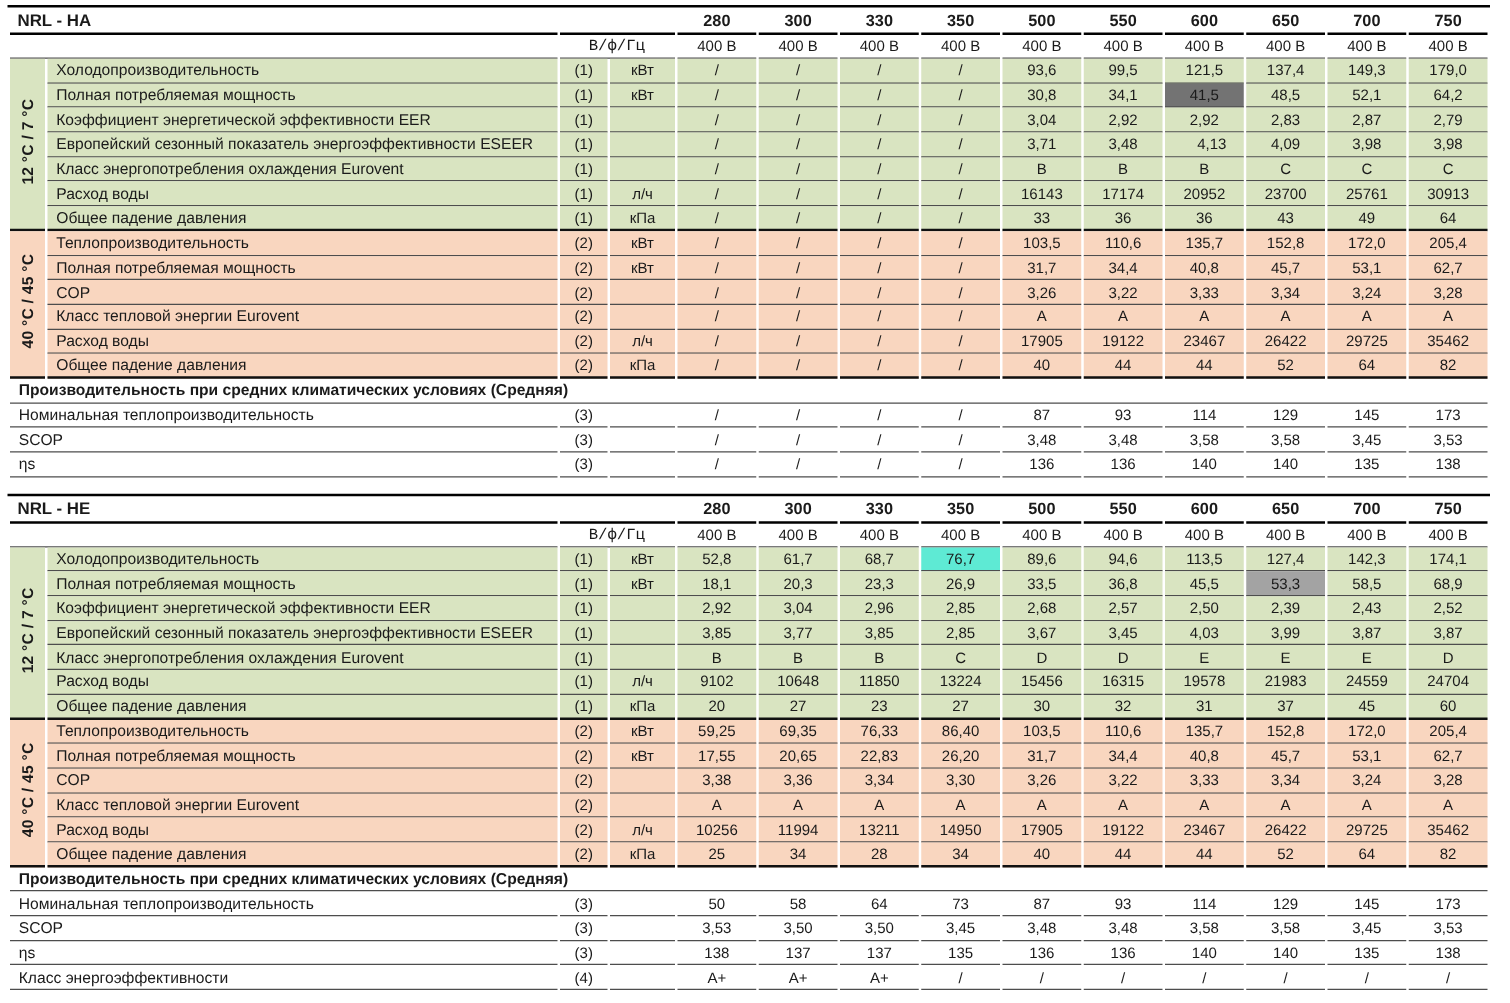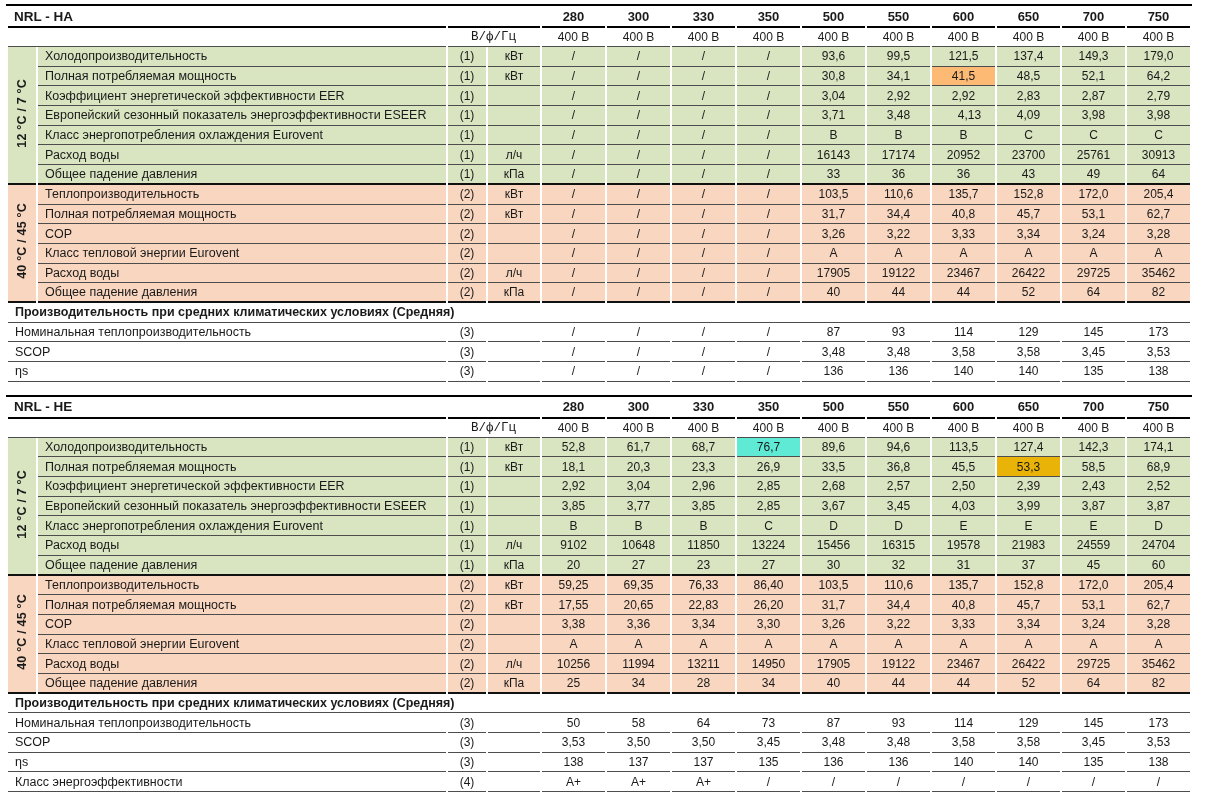--- a/index.html
+++ b/index.html
@@ -112,21 +112,21 @@
         <tr class="r-data">
           <td class="label b-thin" style="background-color: rgb(217, 228, 193);">Полная потребляемая мощность</td>
           <td class="ref b-thin" style="background-color: rgb(217, 228, 193);">(1)</td>
           <td class="unit b-thin" style="background-color: rgb(217, 228, 193);">кВт</td>
           <td class="val b-thin" style="background-color: rgb(217, 228, 193);">/</td>
           <td class="val b-thin" style="background-color: rgb(217, 228, 193);">/</td>
           <td class="val b-thin" style="background-color: rgb(217, 228, 193);">/</td>
           <td class="val b-thin" style="background-color: rgb(217, 228, 193);">/</td>
           <td class="val b-thin" style="background-color: rgb(217, 228, 193);">30,8</td>
           <td class="val b-thin" style="background-color: rgb(217, 228, 193);">34,1</td>
-          <td class="val b-thin" style="background-color: #fdba74;">41,5</td>
+          <td class="val b-thin" style="background-color: #737373;">41,5</td>
           <td class="val b-thin" style="background-color: rgb(217, 228, 193);">48,5</td>
           <td class="val b-thin" style="background-color: rgb(217, 228, 193);">52,1</td>
           <td class="val b-thin" style="background-color: rgb(217, 228, 193);">64,2</td>
         </tr>
         <tr class="r-data">
           <td class="label b-thin" style="background-color: rgb(217, 228, 193);">Коэффициент энергетической эффективности EER</td>
           <td class="ref b-thin" style="background-color: rgb(217, 228, 193);">(1)</td>
           <td class="unit b-thin" style="background-color: rgb(217, 228, 193);"></td>
           <td class="val b-thin" style="background-color: rgb(217, 228, 193);">/</td>
           <td class="val b-thin" style="background-color: rgb(217, 228, 193);">/</td>
@@ -406,21 +406,21 @@
           <td class="label b-thin" style="background-color: rgb(217, 228, 193);">Полная потребляемая мощность</td>
           <td class="ref b-thin" style="background-color: rgb(217, 228, 193);">(1)</td>
           <td class="unit b-thin" style="background-color: rgb(217, 228, 193);">кВт</td>
           <td class="val b-thin" style="background-color: rgb(217, 228, 193);">18,1</td>
           <td class="val b-thin" style="background-color: rgb(217, 228, 193);">20,3</td>
           <td class="val b-thin" style="background-color: rgb(217, 228, 193);">23,3</td>
           <td class="val b-thin" style="background-color: rgb(217, 228, 193);">26,9</td>
           <td class="val b-thin" style="background-color: rgb(217, 228, 193);">33,5</td>
           <td class="val b-thin" style="background-color: rgb(217, 228, 193);">36,8</td>
           <td class="val b-thin" style="background-color: rgb(217, 228, 193);">45,5</td>
-          <td class="val b-thin" style="background-color: #eab308;">53,3</td>
+          <td class="val b-thin" style="background-color: #a3a3a3;">53,3</td>
           <td class="val b-thin" style="background-color: rgb(217, 228, 193);">58,5</td>
           <td class="val b-thin" style="background-color: rgb(217, 228, 193);">68,9</td>
         </tr>
         <tr class="r-data">
           <td class="label b-thin" style="background-color: rgb(217, 228, 193);">Коэффициент энергетической эффективности EER</td>
           <td class="ref b-thin" style="background-color: rgb(217, 228, 193);">(1)</td>
           <td class="unit b-thin" style="background-color: rgb(217, 228, 193);"></td>
           <td class="val b-thin" style="background-color: rgb(217, 228, 193);">2,92</td>
           <td class="val b-thin" style="background-color: rgb(217, 228, 193);">3,04</td>
           <td class="val b-thin" style="background-color: rgb(217, 228, 193);">2,96</td>

